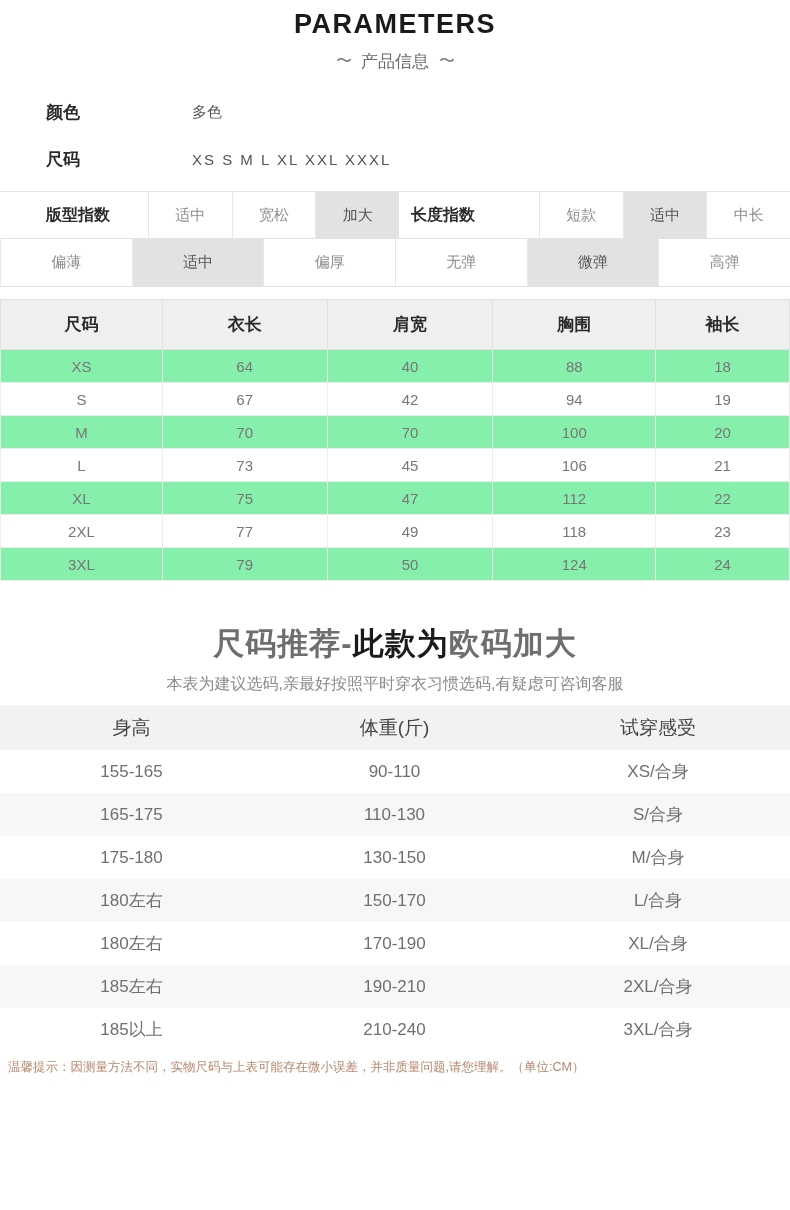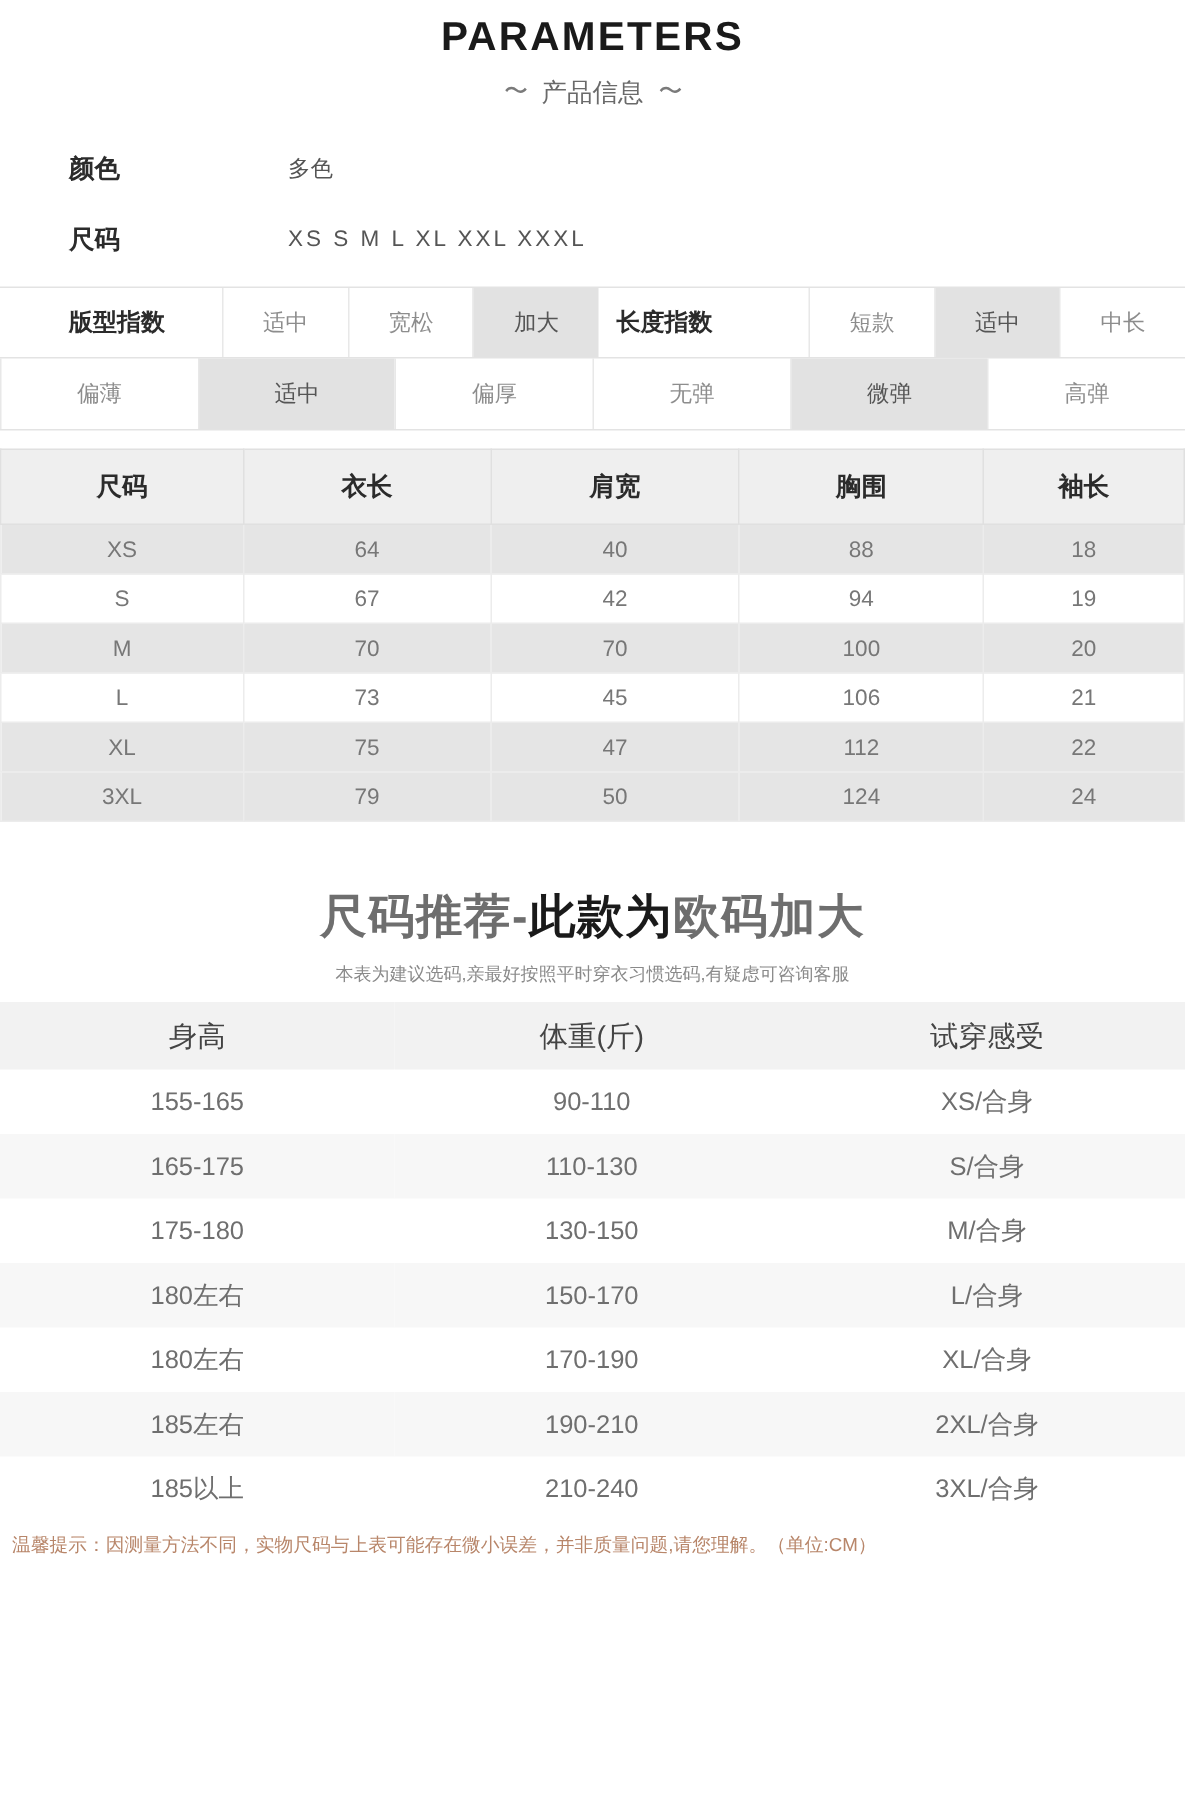--- a/index.html
+++ b/index.html
@@ -102,40 +102,40 @@
     height: 50px;
     border: 1px solid #e0e0e0;
   }
   .size-table td {
     text-align: center;
     font-size: 15px;
     color: #777;
     height: 33px;
     border: 1px solid #ececec;
   }
-  .size-table tr.shade td { background: #e5e5e5; }
+  .size-table tr.shade td { background: #86efac; }
   .size-table col.c1 { width: 162px; }
   .size-table col.c2 { width: 165px; }
   .size-table col.c3 { width: 166px; }
   .size-table col.c4 { width: 163px; }
   .size-table col.c5 { width: 134px; }
 
   
   .rec-title {
     text-align: center;
     margin-top: 42px;
     font-size: 31px;
     font-weight: bold;
     color: #6e6e6e;
     letter-spacing: 1px;
   }
   .rec-title .dark { color: #1a1a1a; }
   .rec-note {
     text-align: center;
-    font-size: 12px;
+    font-size: 16px;
     color: #8a8a8a;
     margin-top: 9px;
   }
   .rec-table {
     width: 790px;
     border-collapse: collapse;
     margin-top: 10px;
   }
   .rec-table th {
     background: #f2f2f2;
@@ -256,20 +256,27 @@
         <td>106</td>
         <td>21</td>
       </tr>
       <tr class="shade">
         <td>XL</td>
         <td>75</td>
         <td>47</td>
         <td>112</td>
         <td>22</td>
       </tr>
+      <tr>
+        <td>2XL</td>
+        <td>77</td>
+        <td>49</td>
+        <td>118</td>
+        <td>23</td>
+      </tr>
       <tr class="shade">
         <td>3XL</td>
         <td>79</td>
         <td>50</td>
         <td>124</td>
         <td>24</td>
       </tr>
     </tbody>
   </table>
 

